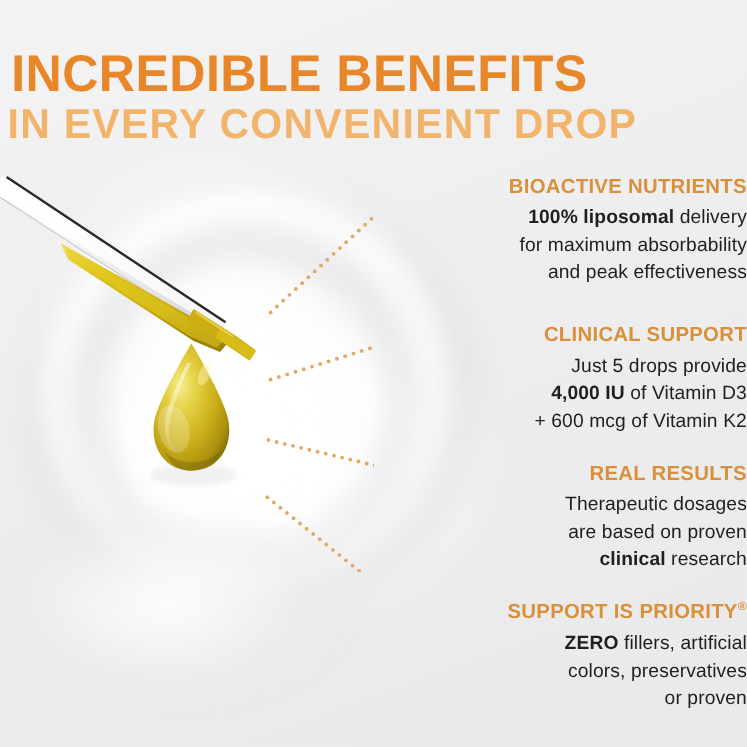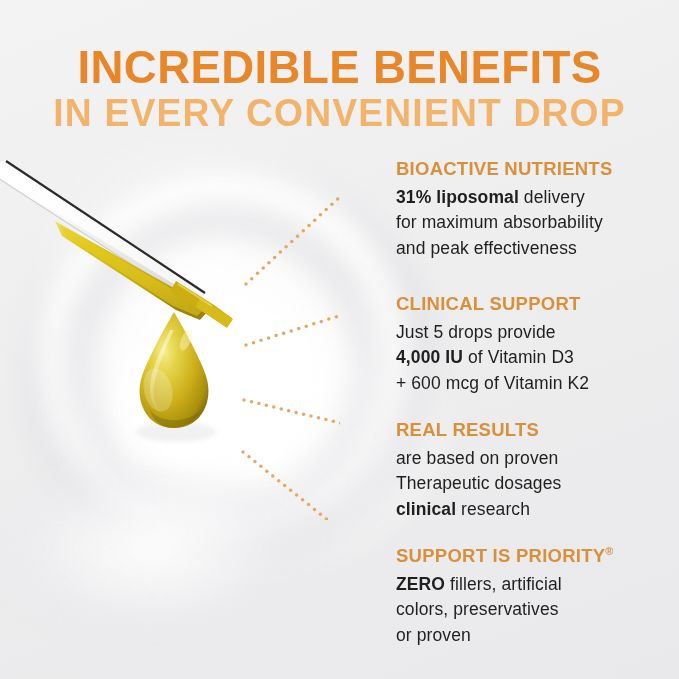--- a/index.html
+++ b/index.html
@@ -53,21 +53,21 @@
   .sheen-bottom {
     position:absolute; left:-40px; top:470px; width:430px; height:260px;
     background:radial-gradient(ellipse 230px 130px at 45% 30%,
         rgba(255,255,255,0.9) 0%, rgba(236,236,239,0.35) 55%, rgba(255,255,255,0) 78%);
     filter:blur(10px);
   }
 
   
   .headline {
     position:absolute; left:0; top:44px; width:679px;
-    text-align:center;
+    text-align:left;
     line-height:0.98;
   }
   .headline .l1 {
     display:block;
     font-size:47px;
     font-weight:bold;
     letter-spacing:0.4px;
     color:#e8862a;
     transform:scaleX(0.97);
   }
@@ -79,21 +79,21 @@
     color:#f2b36b;
     margin-top:5px;
     transform:scaleX(0.98);
   }
 
   
   #art { position:absolute; left:0; top:0; width:340px; height:520px; }
 
   
   .benefits { position:absolute; left:396px; top:0; width:283px; }
-  .block { position:absolute; left:0; width:283px; }
+  .block { position:absolute; left:0; width:283px;text-align:right; }
   .block .title {
     font-size:18.5px;
     font-weight:bold;
     letter-spacing:0.25px;
     color:#d9903b;
     margin-bottom:5px;
     white-space:nowrap;
   }
   .block .title .reg { font-size:11px; vertical-align:super; }
   .block .body {
@@ -280,21 +280,21 @@
       </g>
   </svg>
 
   <div class="benefits">
 
     <div class="block" id="b0">
       <div class="title">
         <span>BIOACTIVE NUTRIENTS</span><span class="reg"></span>
       </div>
       <div class="body">
-          <div><b>31% liposomal</b><span> delivery</span></div>
+          <div><b>100% liposomal</b><span> delivery</span></div>
           <div><span>for maximum absorbability</span></div>
           <div><span>and peak effectiveness</span></div>
         </div>
     </div>
 
     <div class="block" id="b1">
       <div class="title">
         <span>CLINICAL SUPPORT</span><span class="reg"></span>
       </div>
       <div class="body">
@@ -302,22 +302,22 @@
           <div><b>4,000 IU</b><span> of Vitamin D3</span></div>
           <div><span>+ 600 mcg of Vitamin K2</span></div>
         </div>
     </div>
 
     <div class="block" id="b2">
       <div class="title">
         <span>REAL RESULTS</span><span class="reg"></span>
       </div>
       <div class="body">
+          <div><span>Therapeutic dosages</span></div>
           <div><span>are based on proven</span></div>
-          <div><span>Therapeutic dosages</span></div>
           <div><b>clinical</b><span> research</span></div>
         </div>
     </div>
 
     <div class="block" id="b3">
       <div class="title">
         <span>SUPPORT IS PRIORITY</span><span class="reg">®</span>
       </div>
       <div class="body">
           <div><b>ZERO</b><span> fillers, artificial</span></div>

